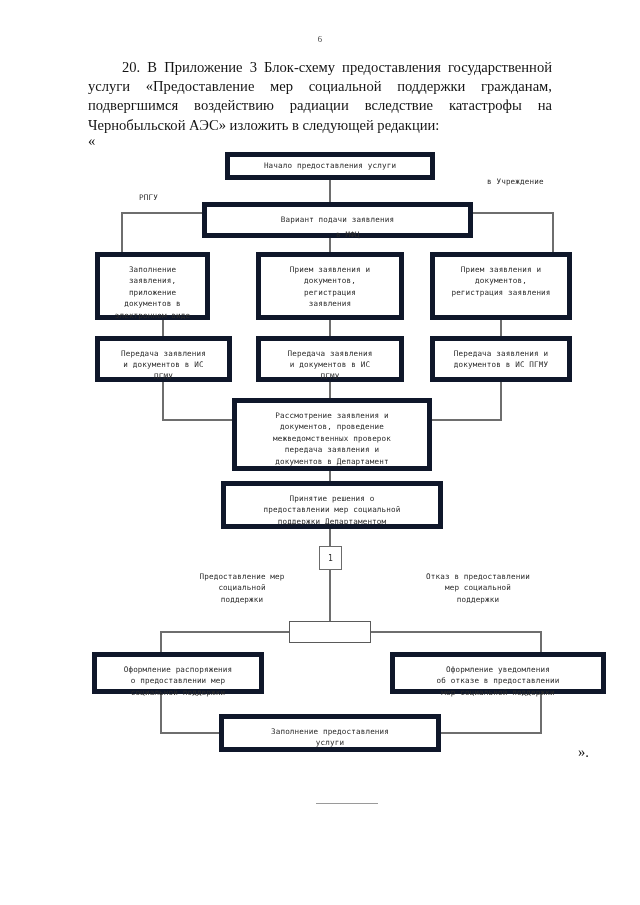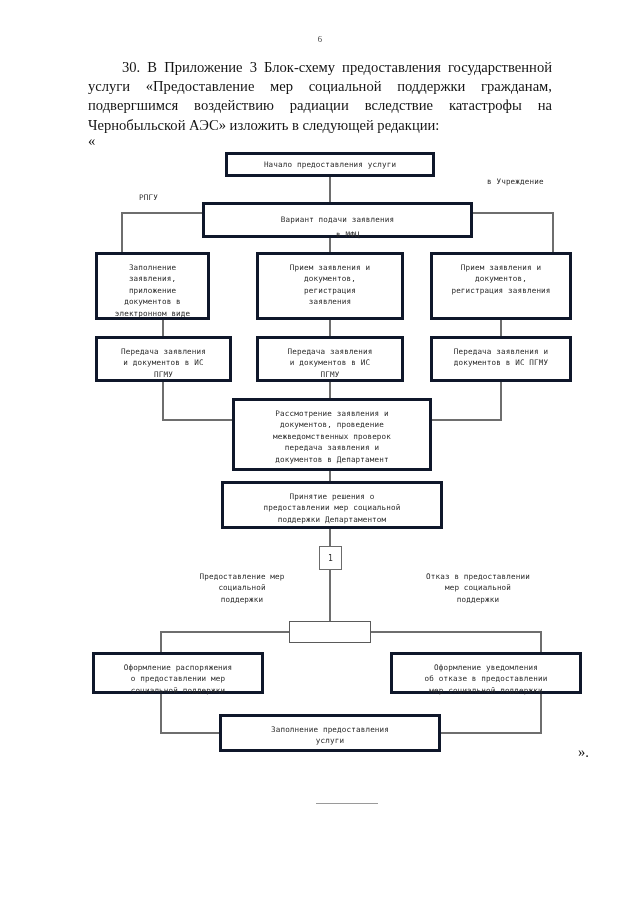--- a/index.html
+++ b/index.html
@@ -73,21 +73,21 @@
     left: 0;
     top: 0;
     width: 640px;
     height: 905px;
   }
   .chart svg { display: block; }
 
   .node {
     position: absolute;
     box-sizing: border-box;
-    border: 3px solid #0f172a;
+    border: 5px solid #0f172a;
     background: #ffffff;
     font-family: "DejaVu Sans Mono", "Liberation Mono", monospace;
     font-size: 7.6px;
     line-height: 11.4px;
     color: #2b2b2b;
     text-align: center;
     display: flex;
     align-items: center;
     justify-content: center;
     padding: 9px 3px;
@@ -136,21 +136,21 @@
   }
 </style>
 </head>
 <body>
 
 <div id="page">
 
   <div class="page-number">6</div>
 
   <div class="para-block">
-    <p class="para">30. В Приложение 3 Блок-схему предоставления государственной услуги «Предоставление мер социальной поддержки гражданам, подвергшимся воздействию радиации вследствие катастрофы на Чернобыльской АЭС» изложить в следующей редакции:</p>
+    <p class="para">20. В Приложение 3 Блок-схему предоставления государственной услуги «Предоставление мер социальной поддержки гражданам, подвергшимся воздействию радиации вследствие катастрофы на Чернобыльской АЭС» изложить в следующей редакции:</p>
   </div>
   <div class="quote-open">«</div>
   <div class="quote-close">».</div>
 
   <div class="chart">
 
     <svg width="640" height="905" viewBox="0 0 640 905" style="position:absolute;left:0;top:0;">
       <g stroke="#6e6e6e" stroke-width="1.1" fill="none" shape-rendering="crispEdges">
 
         <path d="M330,177 L330,202"></path>
@@ -261,21 +261,21 @@
 поддержки</div>
 
     <div class="junction" style="left:289px; top:621px; width:82px; height:22px;"></div>
 
     <div class="node pad-top" style="left:92px; top:652px; width:172px; height:42px;">
       <span class="txt" style="white-space:pre-line;">Оформление распоряжения
 о предоставлении мер
 социальной поддержки</span>
     </div>
 
-    <div class="node pad-top" style="left:390px; top:652px; width:192px; height:42px;">
+    <div class="node pad-top" style="left:390px; top:652px; width:216px; height:42px;">
       <span class="txt" style="white-space:pre-line;">Оформление уведомления
 об отказе в предоставлении
 мер социальной поддержки</span>
     </div>
 
     <div class="node pad-top" style="left:219px; top:714px; width:222px; height:38px;">
       <span class="txt" style="white-space:pre-line;">Заполнение предоставления
 услуги</span>
     </div>
 

